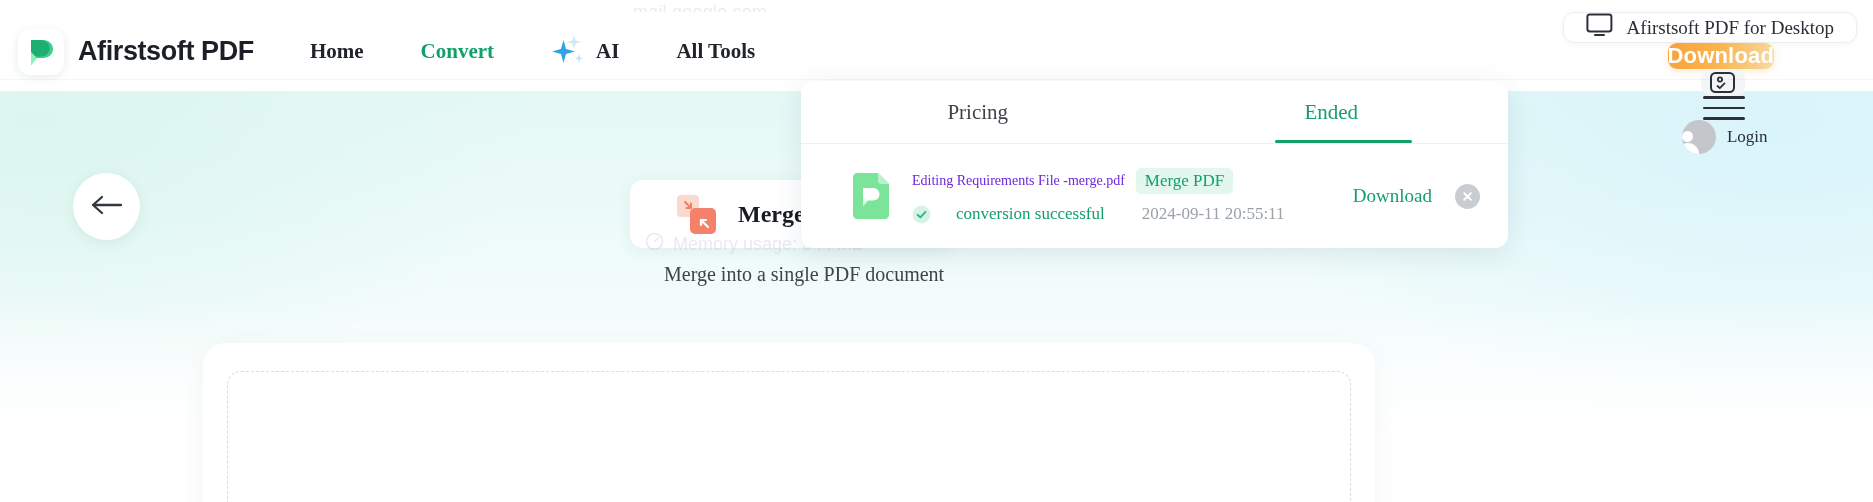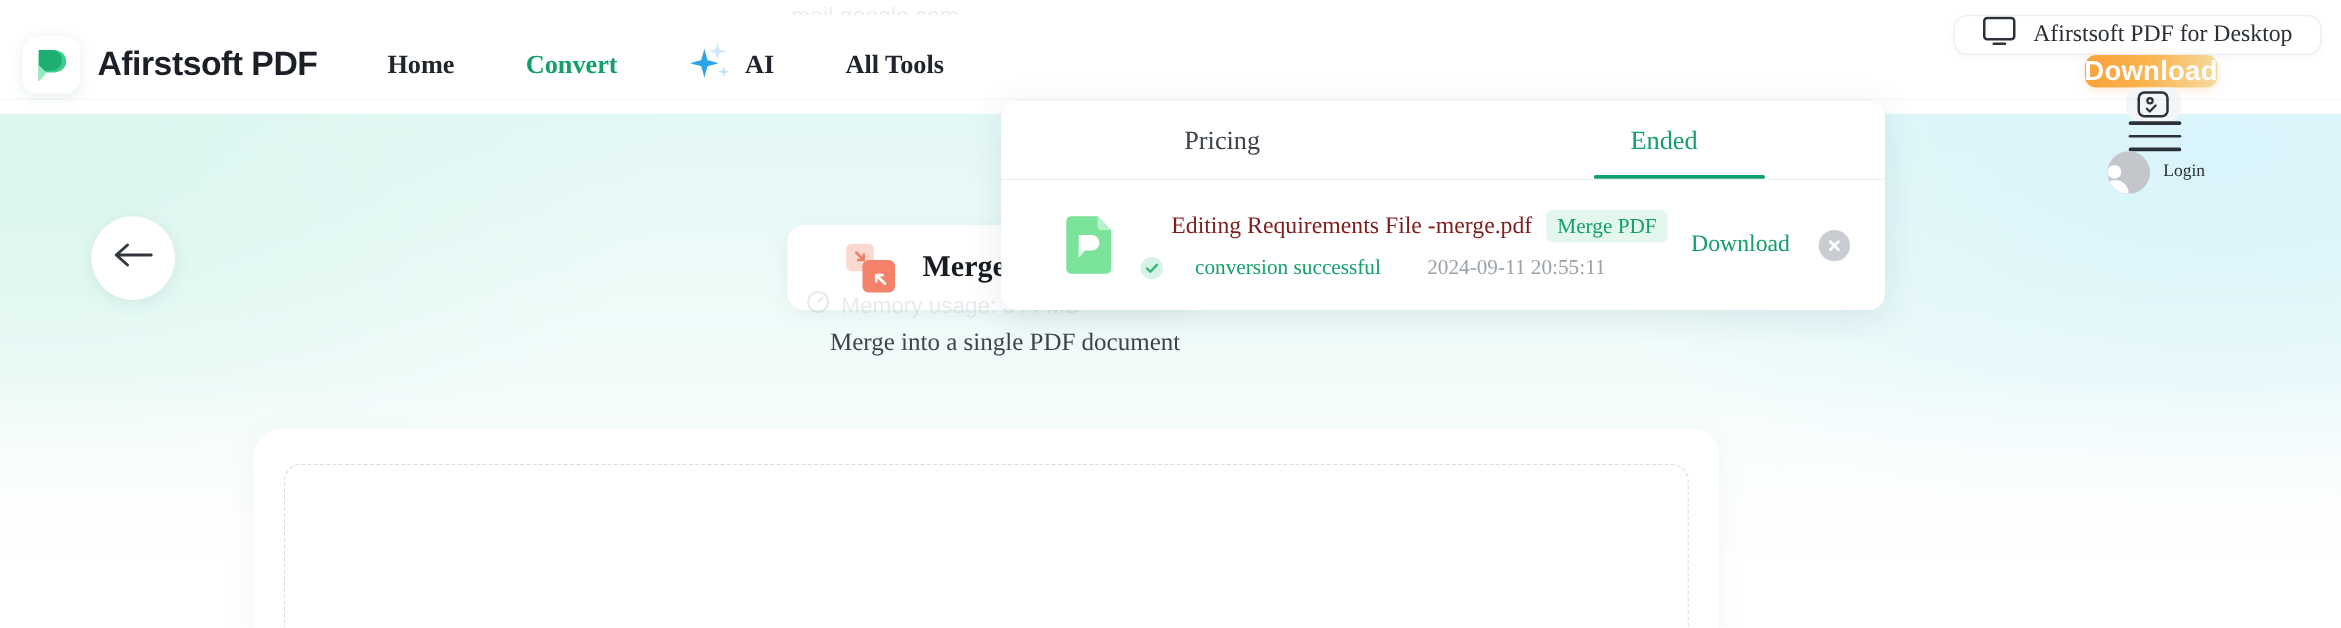--- a/index.html
+++ b/index.html
@@ -95,21 +95,21 @@
     display:flex; flex-direction:column; justify-content:center; gap:8px;
   }
   .hamburger i{ display:block; height:2.5px; background:#2b3039; border-radius:2px; }
   .login-wrap{ display:flex; align-items:center; margin-left:30px; cursor:pointer; }
   .avatar{
     width:34px; height:34px; border-radius:50%; background:#c3c7cc;
     display:flex; align-items:flex-end; justify-content:center; overflow:hidden;
   }
   .avatar .head{ width:11px; height:11px; border-radius:50%; background:#fff; position:relative; top:-12px; }
   .avatar .body{ width:22px; height:11px; border-radius:11px 11px 0 0; background:#fff; position:relative; left:-16px; top:0px;}
-  .login-text{ font-size:14px; color:#2a2f38; margin-left:11px; }
+  .login-text{ font-size:17px; color:#2a2f38; margin-left:11px; }
 
   
   .back-btn{
     position:absolute; left:73px; top:173px; width:67px; height:67px;
     border-radius:50%; background:#ffffff;
     box-shadow:0 3px 14px rgba(40,90,80,.09);
     display:flex; align-items:center; justify-content:center;
     cursor:pointer; z-index:8;
   }
 
@@ -158,21 +158,21 @@
   .tab-divider{
     height:1px; background:#eef1f3; width:100%;
   }
   .task-row{
     display:flex; align-items:center; height:104px; padding:0 0 0 49px;
     position:relative;
   }
   .file-icon{ width:42px; height:48px; flex:none; }
   .task-info{ margin-left:20px; }
   .task-line1{ display:flex; align-items:center; }
-  .file-name{ font-size:19px; color:#7f1d1d;margin-left:25px; }
+  .file-name{ font-size:14px; color:#6d28d9; }
   .badge{
     margin-left:11px; padding:3px 9px; border-radius:5px;
     background:#e4f7ee; color:#12a06a; font-size:17px; white-space:nowrap;
   }
   .task-line2{ display:flex; align-items:center; margin-top:10px;gap:16px; }
   .check-ic{ width:19px; height:19px; flex:none; }
   .status-text{ font-size:17px; color:#12a06a; margin-left:9px; }
   .timestamp{ font-size:17px; color:#9aa1a9; margin-left:21px; }
   .task-actions{
     position:absolute; right:28px; display:flex; align-items:center;

